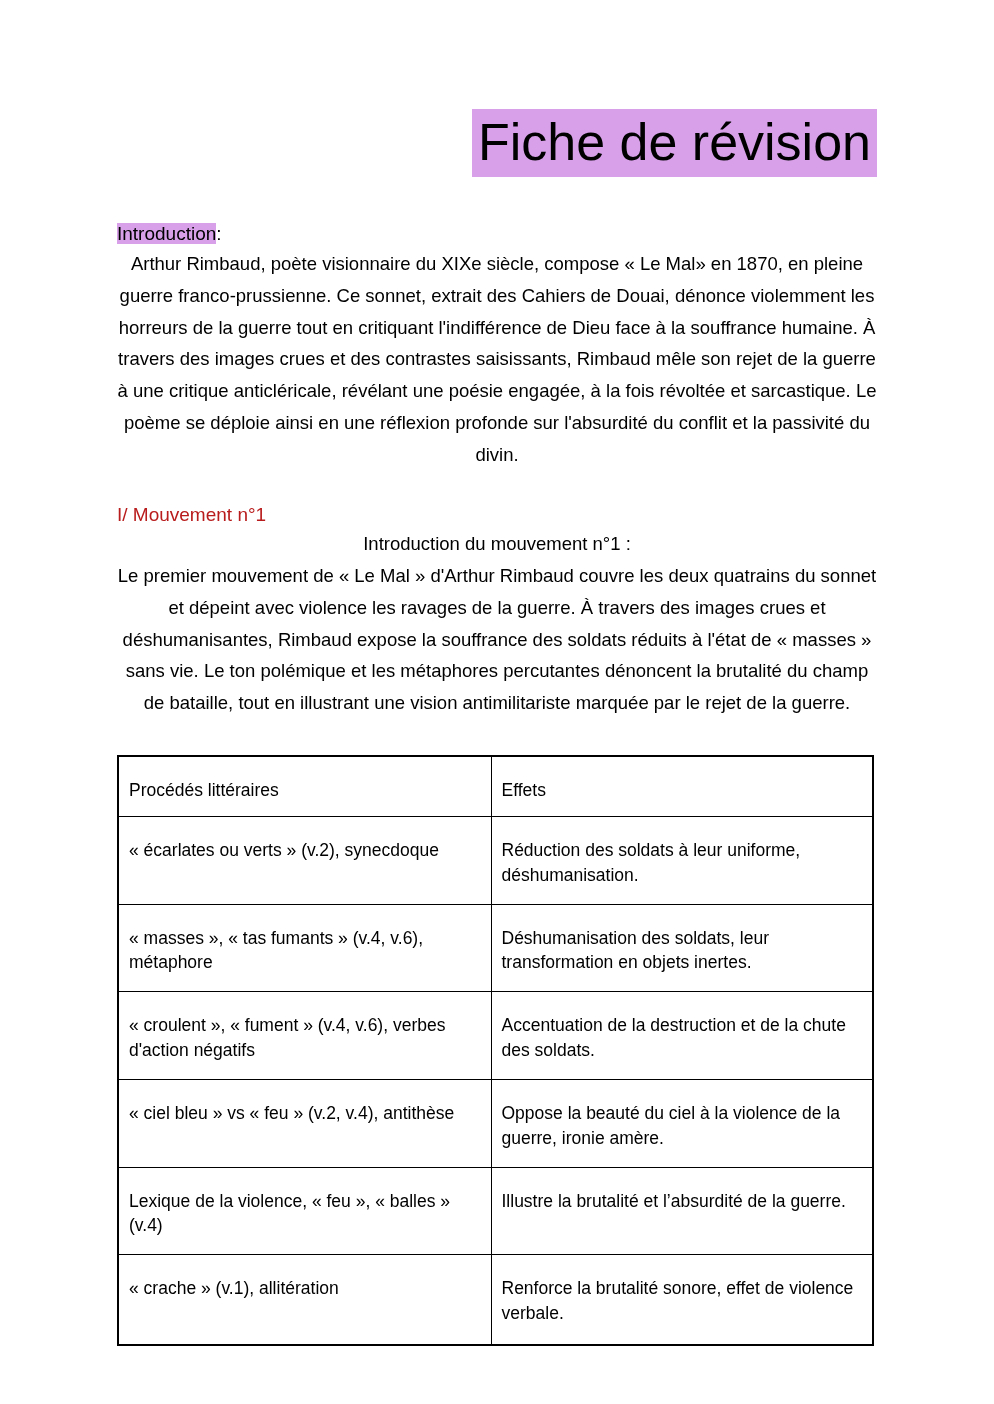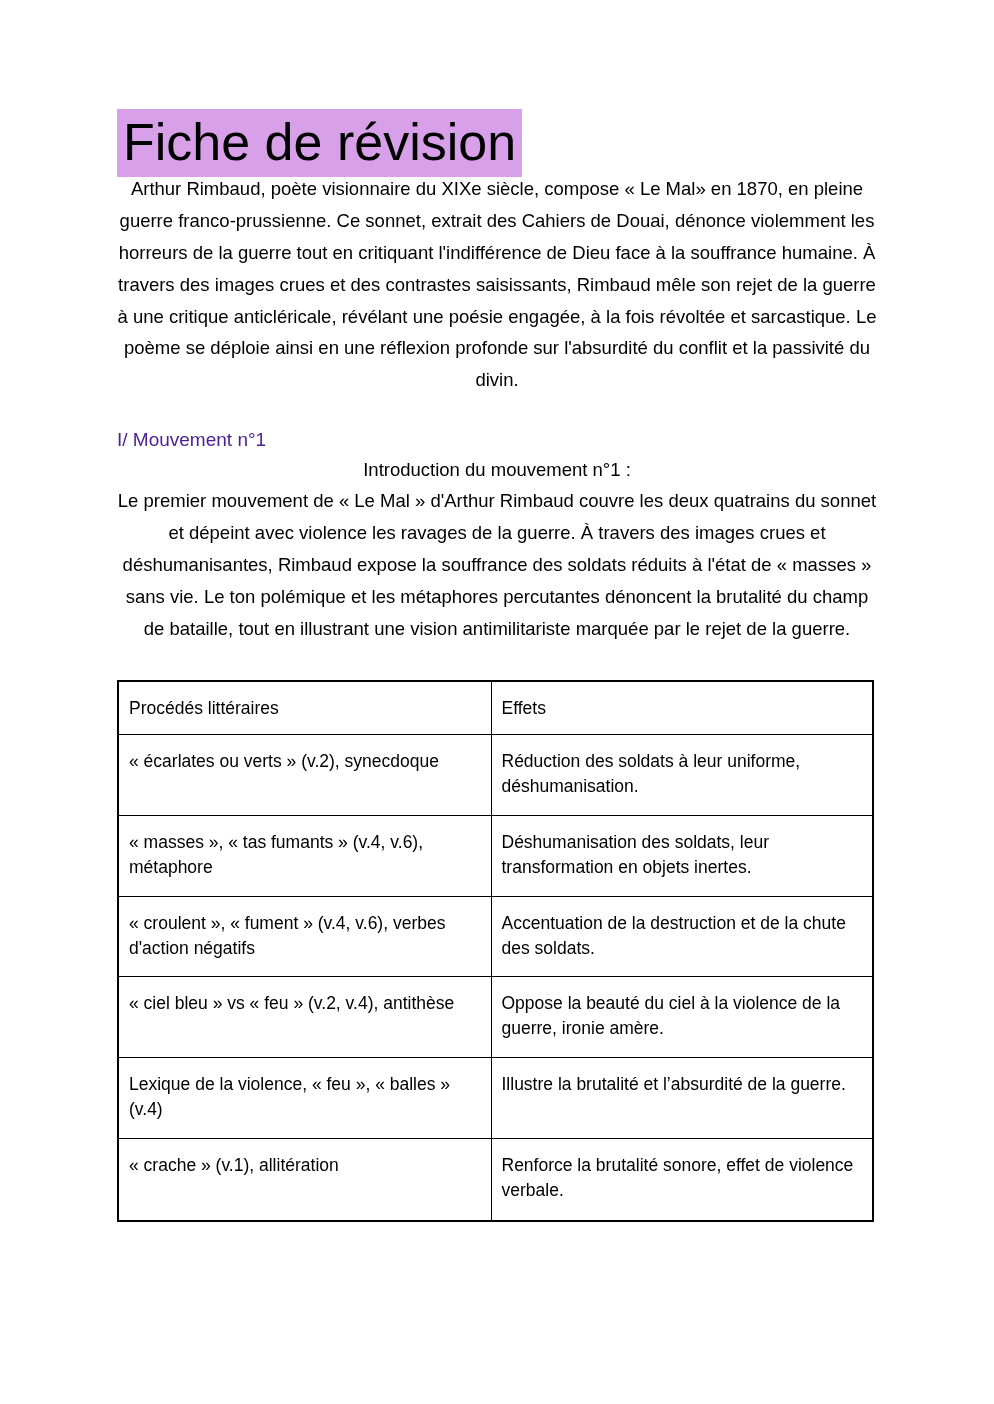--- a/index.html
+++ b/index.html
@@ -27,21 +27,21 @@
 
   .content {
     position: absolute;
     left: 117px;
     top: 0;
     width: 760px;
   }
 
   
   .doc-title {
-    text-align: left;
+    text-align: right;
     margin: 0;
     padding: 0;
     font-size: 52px;
     font-weight: normal;
     line-height: 1.18;
     letter-spacing: 0px;
   }
   .doc-title .hl {
     background-color: #d7a0e8;
     padding: 4px 6px 6px 6px;
@@ -62,21 +62,21 @@
     background-color: #d7a0e8;
   }
   .intro-head-block {
     margin-top: 47px;
   }
 
   .red-head {
     margin: 0;
     font-size: 19px;
     font-weight: normal;
-    color: #4c1d95;
+    color: #b91c1c;
     line-height: 1.45;
   }
   .red-head-block {
     margin-top: 30px;
   }
 
   
   p.body {
     margin: 0;
     font-size: 18.5px;
@@ -102,41 +102,44 @@
     width: 755px;
     table-layout: fixed;
     border: 2px solid #000000;
   }
   table.procedes col.c1 { width: 373px; }
   table.procedes col.c2 { width: 382px; }
 
   table.procedes td {
     border: 1px solid #000000;
     vertical-align: top;
-    padding: 14px 10px 16px 10px;
+    padding: 21px 10px 16px 10px;
     font-size: 17.5px;
     line-height: 1.42;
   }
   table.procedes tr.header-row td {
     padding-bottom: 13px;
   }
   table.procedes tr.last-row td {
     padding-bottom: 18px;
   }
 </style>
 </head>
 <body>
 
 <div class="page">
   <div class="content">
 
     <div class="title-block">
       <h1 class="doc-title"><span class="hl">Fiche de révision</span></h1>
     </div>
 
+    <div class="intro-head-block">
+      <h2 class="section-head"><span class="hl">Introduction</span><span>:</span></h2>
+    </div>
 
     <p class="body intro-para">Arthur Rimbaud, poète visionnaire du XIXe siècle, compose « Le Mal» en 1870, en pleine guerre franco-prussienne. Ce sonnet, extrait des Cahiers de Douai, dénonce violemment les horreurs de la guerre tout en critiquant l'indifférence de Dieu face à la souffrance humaine. À travers des images crues et des contrastes saisissants, Rimbaud mêle son rejet de la guerre à une critique anticléricale, révélant une poésie engagée, à la fois révoltée et sarcastique. Le poème se déploie ainsi en une réflexion profonde sur l'absurdité du conflit et la passivité du divin.</p>
 
     <div class="red-head-block">
       <h2 class="red-head">I/ Mouvement n°1</h2>
     </div>
 
     <p class="body mvt-sub">Introduction du mouvement n°1 :</p>
 
     <p class="body mvt-para">Le premier mouvement de « Le Mal » d'Arthur Rimbaud couvre les deux quatrains du sonnet et dépeint avec violence les ravages de la guerre. À travers des images crues et déshumanisantes, Rimbaud expose la souffrance des soldats réduits à l'état de « masses » sans vie. Le ton polémique et les métaphores percutantes dénoncent la brutalité du champ de bataille, tout en illustrant une vision antimilitariste marquée par le rejet de la guerre.</p>

